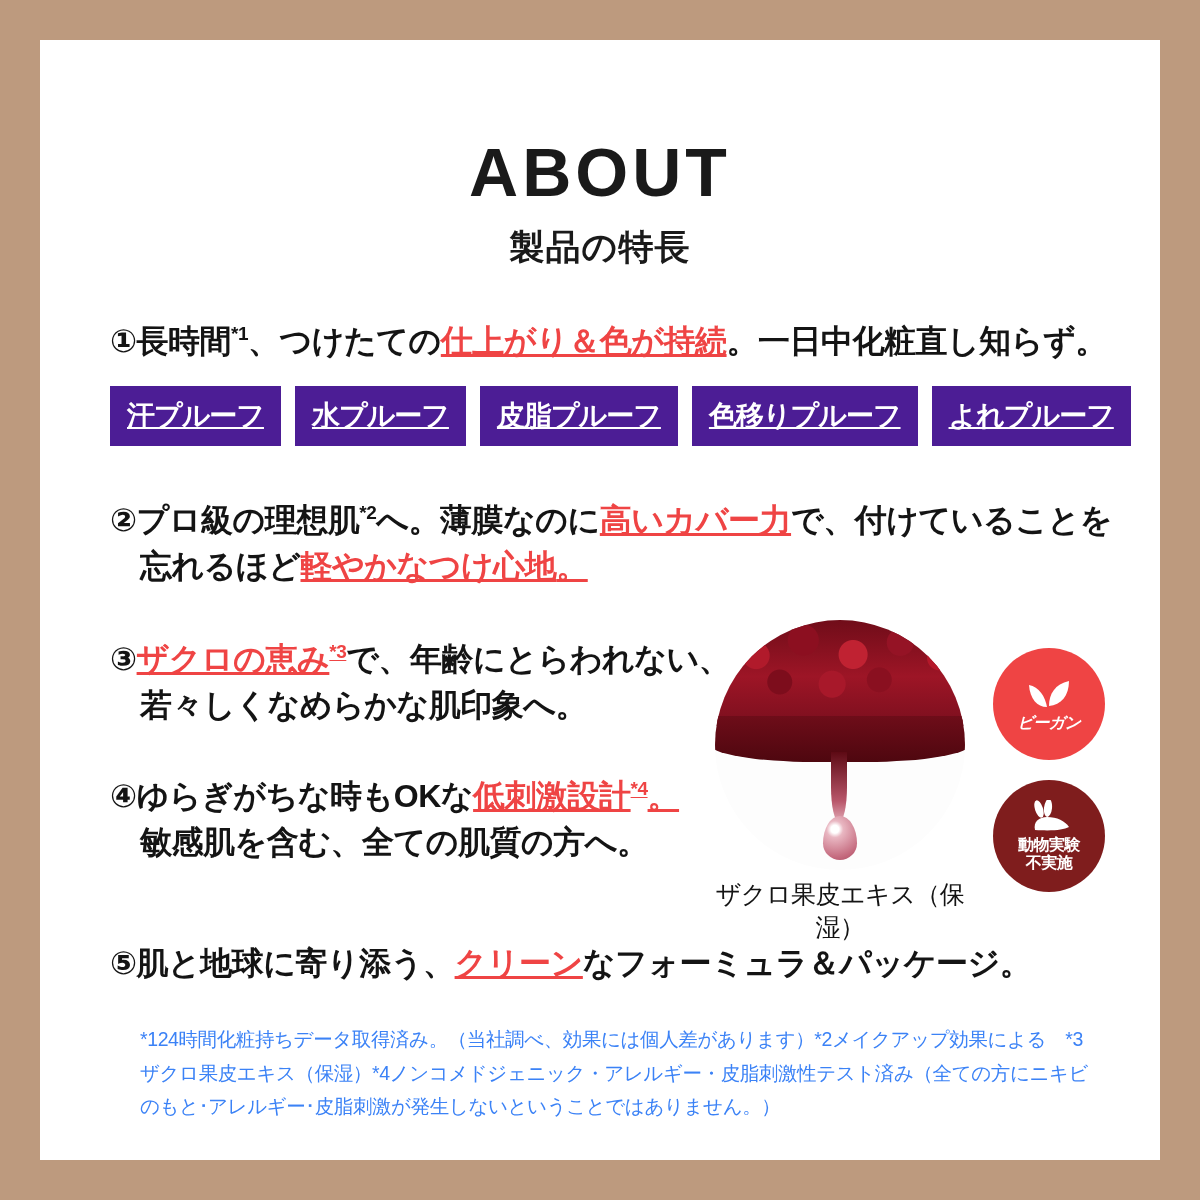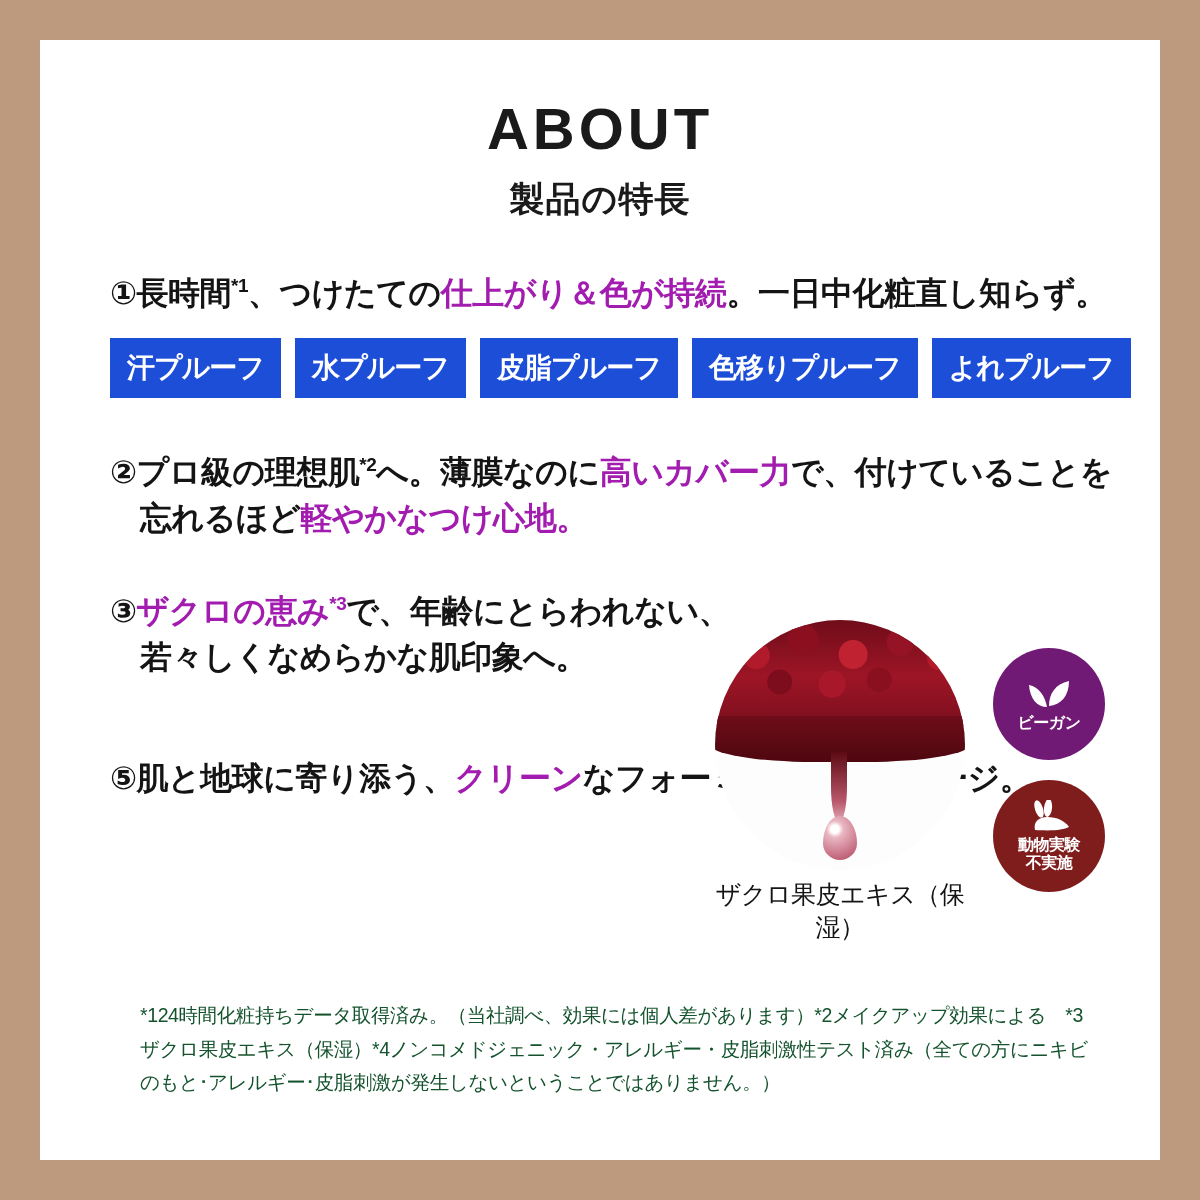--- a/index.html
+++ b/index.html
@@ -21,25 +21,26 @@
     height: 1120px;
     background: #ffffff;
   }
 
   
   .header {
     text-align: center;
     padding-top: 60px;
   }
   .header-title {
-    font-size: 58px;
+    font-size: 68px;
     font-weight: 700;
     letter-spacing: 4px;
     color: #1a1a1a;
     line-height: 1;
+    margin-top: 38px;
   }
   .header-sub {
     margin-top: 18px;
     font-size: 35px;
     font-weight: 700;
     color: #1a1a1a;
     letter-spacing: 1px;
   }
 
   
@@ -51,47 +52,49 @@
   .para {
     font-size: 32px;
     line-height: 1.42;
     font-weight: 700;
     letter-spacing: -0.5px;
   }
   .para .num {
     font-weight: 700;
   }
   .accent {
-    color: #a21caf;
+    color: #ef4444;
+    text-decoration: underline;
   }
   .sup {
     font-size: 19px;
     vertical-align: super;
     line-height: 0;
   }
   .indent {
     display: block;
     padding-left: 30px;
   }
 
   
   .tags {
     display: flex;
     gap: 14px;
     margin-top: 22px;
     margin-bottom: 10px;
   }
   .tag {
-    background: #1d4ed8;
+    background: #4c1d95;
     color: #ffffff;
     font-size: 28px;
     font-weight: 700;
     padding: 11px 17px;
     letter-spacing: -1px;
     white-space: nowrap;
+    text-decoration: underline;
   }
 
   
   .sec2 { margin-top: 52px; }
   .sec3 { margin-top: 48px; }
   .sec4 { margin-top: 46px; }
   .sec5 { margin-top: 76px; }
 
   
   .media {
@@ -175,21 +178,22 @@
     border-radius: 50%;
     display: flex;
     flex-direction: column;
     align-items: center;
     justify-content: center;
     color: #ffffff;
   }
   .badge-vegan {
     right: 0;
     top: 28px;
-    background: #701a75;
+    background: #ef4444;
+    font-style: italic;
   }
   .badge-cruelty {
     right: 0;
     top: 160px;
     background: #7f1d1d;
   }
   .badge-label {
     font-size: 16px;
     font-weight: 700;
     line-height: 1.15;
@@ -197,24 +201,24 @@
     letter-spacing: -0.5px;
     margin-top: 4px;
   }
   .badge svg { display: block; }
 
   
   .footnotes {
     position: absolute;
     left: 100px;
     right: 70px;
-    bottom: 60px;
+    bottom: 36px;
     font-size: 19.5px;
     line-height: 1.72;
-    color: #14532d;
+    color: #3b82f6;
     letter-spacing: -0.4px;
     font-weight: 400;
   }
 </style>
 </head>
 <body>
 
 <div class="page">
 
   <div class="header">
@@ -244,20 +248,26 @@
       </div>
     </div>
 
     <div class="feature sec3">
       <div class="para">
         <span class="num">③</span><span class="accent">ザクロの恵み</span><span class="accent sup">*3</span><span>で、年齢にとらわれない、</span>
         <span class="indent">若々しくなめらかな肌印象へ。</span>
       </div>
     </div>
 
+    <div class="feature sec4">
+      <div class="para">
+        <span class="num">④</span><span>ゆらぎがちな時もOKな</span><span class="accent">低刺激設計</span><span class="accent sup">*4</span><span class="accent">。</span>
+        <span class="indent">敏感肌を含む、全ての肌質の方へ。</span>
+      </div>
+    </div>
 
     <div class="feature sec5">
       <div class="para">
         <span class="num">⑤</span><span>肌と地球に寄り添う、</span><span class="accent">クリーン</span><span>なフォーミュラ＆パッケージ。</span>
       </div>
     </div>
 
   </div>
 
   <div class="media">

